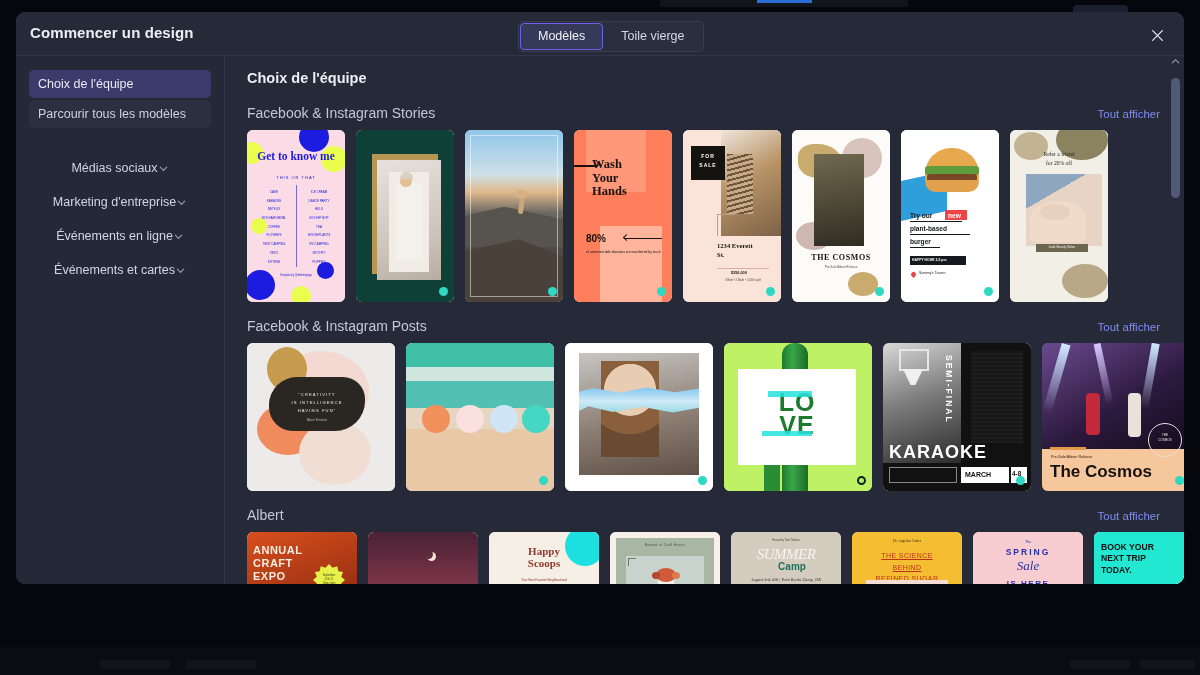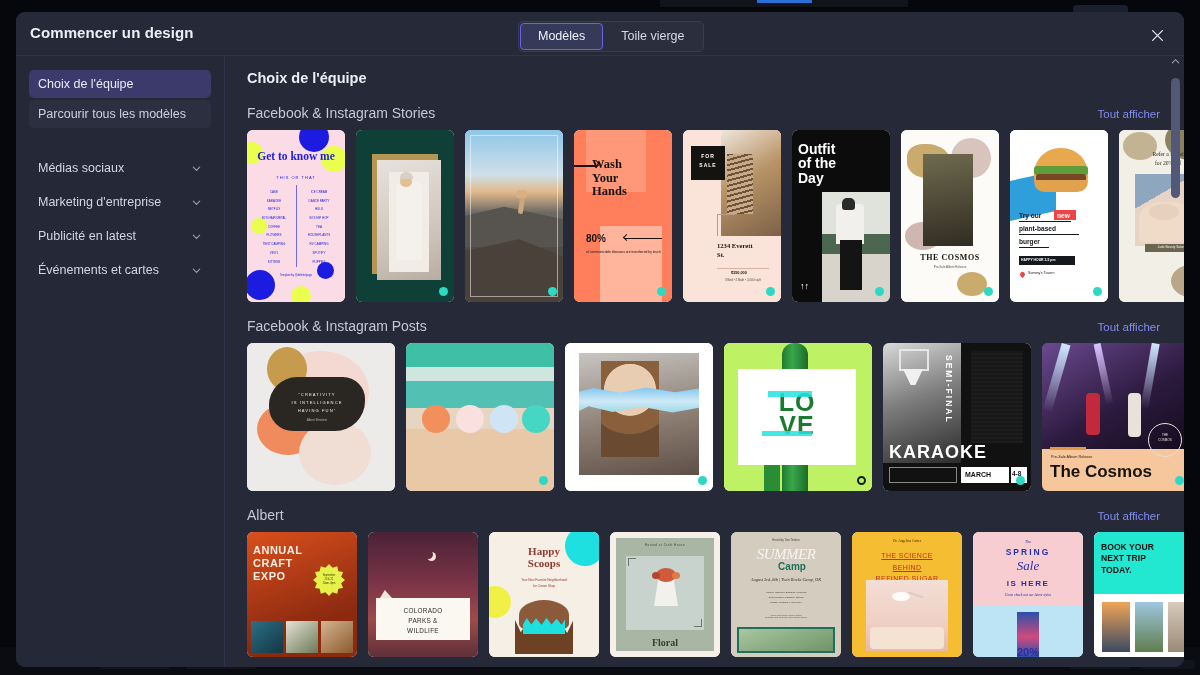--- a/index.html
+++ b/index.html
@@ -26,21 +26,21 @@
     background:#1b2030; border-radius:4px;
   }
   .backdrop .bd-bot1 { position:absolute; bottom:6px; left:100px; width:70px; height:9px; background:#12141c; border-radius:2px;}
   .backdrop .bd-bot2 { position:absolute; bottom:6px; left:186px; width:70px; height:9px; background:#12141c; border-radius:2px;}
   .backdrop .bd-bot3 { position:absolute; bottom:6px; left:1070px; width:60px; height:9px; background:#12141c; border-radius:2px;}
   .backdrop .bd-bot4 { position:absolute; bottom:6px; left:1140px; width:55px; height:9px; background:#12141c; border-radius:2px;}
   .backdrop .bd-strip { position:absolute; left:0; right:0; bottom:0; height:28px; background:#0a0c12; }
 
   
   .modal {
-    position:absolute; left:16px; top:12px; width:1168px; height:655px;
+    position:absolute; left:16px; top:12px; width:1168px; height:572px;
     background:#262937; border-radius:9px; overflow:hidden;
     display:flex; flex-direction:column;
   }
   .modal-header {
     height:44px; flex:0 0 44px; position:relative;
     display:flex; align-items:center;
     border-bottom:1px solid #31344a;
     background:#262937;
   }
   .modal-title {
@@ -89,21 +89,21 @@
 
   .nav-pill {
     display:block; font-size:12.5px; color:#ced2e0;
     padding:7px 9px; border-radius:5px; margin-bottom:2px; cursor:pointer;
     background:#2c2f3f;
   }
   .nav-pill.active { background:#3b3a6b; color:#e9eaf4; }
 
   .nav-sep { height:21px; }
   .nav-group {
-    display:flex; align-items:center; justify-content:space-between;
+    display:flex; align-items:center; justify-content:center;
     padding:10px 9px 10px 9px; cursor:pointer;
   }
   .nav-group-label { font-size:12.5px; color:#d2d6e3; }
   .chev { width:11px; height:11px; opacity:.75; }
 
   
   .main {
     flex:1; position:relative; background:#262937;
     padding:14px 0 0 0; overflow:hidden;
   }
@@ -196,21 +196,21 @@
             <path d="M2.5 4.5 L6 8 L9.5 4.5" stroke="#b9bece" stroke-width="1.3" fill="none" stroke-linecap="round"></path>
           </svg>
       </div>
       <div class="nav-group">
         <span class="nav-group-label">Marketing d'entreprise</span>
         <svg class="chev" viewBox="0 0 12 12">
             <path d="M2.5 4.5 L6 8 L9.5 4.5" stroke="#b9bece" stroke-width="1.3" fill="none" stroke-linecap="round"></path>
           </svg>
       </div>
       <div class="nav-group">
-        <span class="nav-group-label">Publicité en latest</span>
+        <span class="nav-group-label">Événements en ligne</span>
         <svg class="chev" viewBox="0 0 12 12">
             <path d="M2.5 4.5 L6 8 L9.5 4.5" stroke="#b9bece" stroke-width="1.3" fill="none" stroke-linecap="round"></path>
           </svg>
       </div>
       <div class="nav-group">
         <span class="nav-group-label">Événements et cartes</span>
         <svg class="chev" viewBox="0 0 12 12">
             <path d="M2.5 4.5 L6 8 L9.5 4.5" stroke="#b9bece" stroke-width="1.3" fill="none" stroke-linecap="round"></path>
           </svg>
       </div>
@@ -312,33 +312,20 @@
               <div style="position:absolute;left:34px;top:84px;width:18px;height:1px;background:#c19a86"></div>
               <div class="t" style="left:34px;top:112px;font-family:'Liberation Serif',serif;font-weight:bold;font-size:6.6px;line-height:1.35;color:#17120f">1234 Everett
 St.</div>
               <div style="position:absolute;left:34px;top:138px;width:52px;height:1px;background:#d9b2a0"></div>
               <div class="t" style="left:48px;top:141px;font-size:3.8px;font-weight:bold;color:#17120f">$350,000</div>
               <div class="t" style="left:42px;top:149px;font-size:3px;color:#54493f">3 Bed • 2 Bath • 2,000 sq.ft</div>
             </div>
             <div class="badge"></div>
           </div>
 
-          <div class="card">
-            <div class="c-fill" style="background:#0c0c0c">
-              <div class="t" style="left:6px;top:12px;font-weight:bold;font-size:14px;line-height:1.02;color:#fff;font-family:'Liberation Sans',sans-serif">Outfit
-of the
-Day</div>
-              <div style="position:absolute;left:30px;top:62px;right:0;bottom:0;background:linear-gradient(180deg,#dfe3dc 0 38%,#4d6650 38% 56%,#d9d4cb 56% 100%)"></div>
-              <div style="position:absolute;left:44px;top:74px;width:28px;height:40px;background:#f2f0ec;border-radius:4px 4px 0 0"></div>
-              <div style="position:absolute;left:48px;top:110px;width:22px;height:50px;background:#141414"></div>
-              <div style="position:absolute;left:50px;top:68px;width:13px;height:12px;background:#2a2a2a;border-radius:5px 5px 3px 3px"></div>
-              <div class="t" style="left:8px;bottom:10px;font-size:9px;color:#fff">↑↑</div>
-            </div>
-            <div class="badge"></div>
-          </div>
 
           <div class="card">
             <div class="c-fill" style="background:#fdfbf8">
               <div class="blob" style="width:44px;height:34px;background:#c9ab6d;left:6px;top:14px;border-radius:40% 60% 50% 50%"></div>
               <div class="blob" style="width:40px;height:40px;background:#d8c3bd;left:50px;top:8px;border-radius:50%"></div>
               <div class="blob" style="width:36px;height:28px;background:#cdb7b0;left:4px;top:92px;border-radius:50%"></div>
               <div class="blob" style="width:30px;height:24px;background:#c9ab6d;left:56px;top:142px;border-radius:50%"></div>
               <div style="position:absolute;left:22px;top:24px;width:50px;height:92px;background:linear-gradient(170deg,#6f6a4e,#4a4434 60%,#2f2c22)"></div>
               <div class="t" style="left:0;right:0;top:124px;text-align:center;font-family:'Liberation Serif',serif;font-weight:bold;font-size:8px;letter-spacing:.6px;color:#17130f">THE COSMOS</div>
               <div class="t" style="left:0;right:0;top:136px;text-align:center;font-size:3px;color:#5c564c">Pre-Sale Album Release</div>

